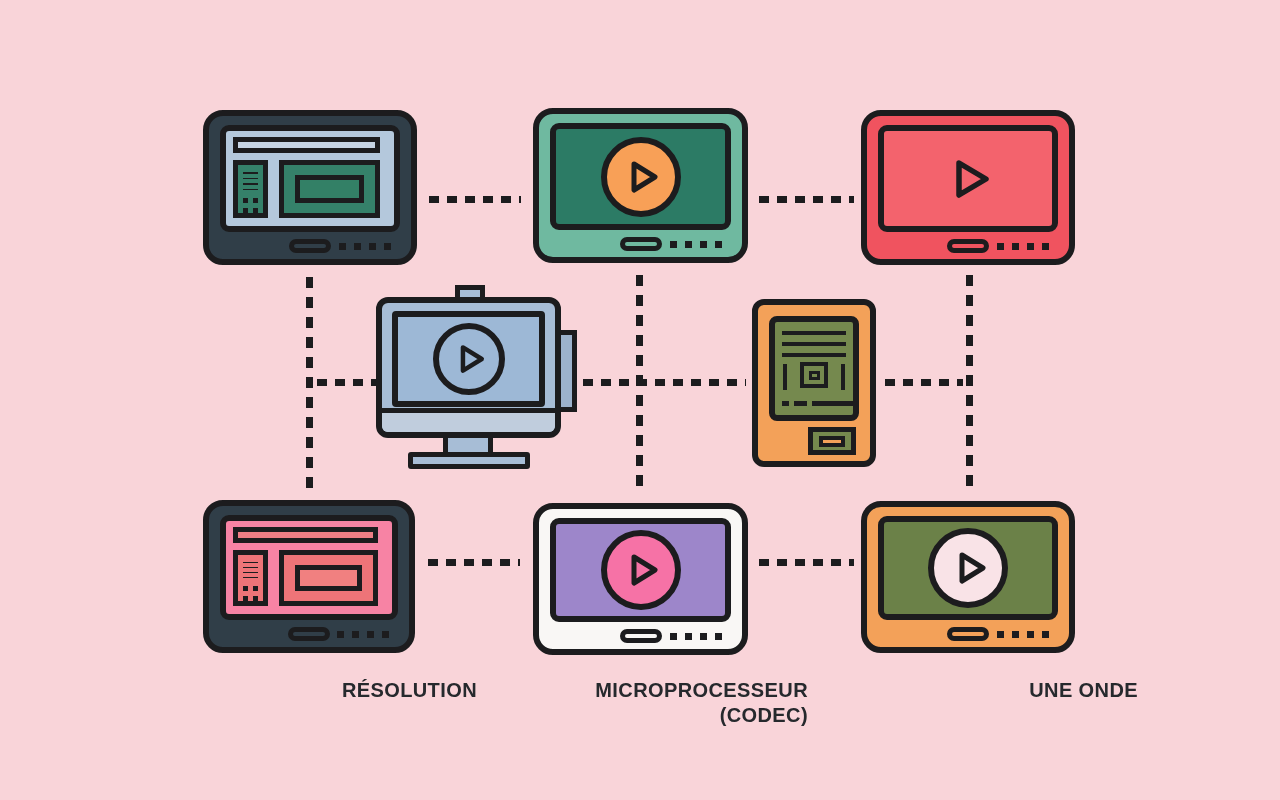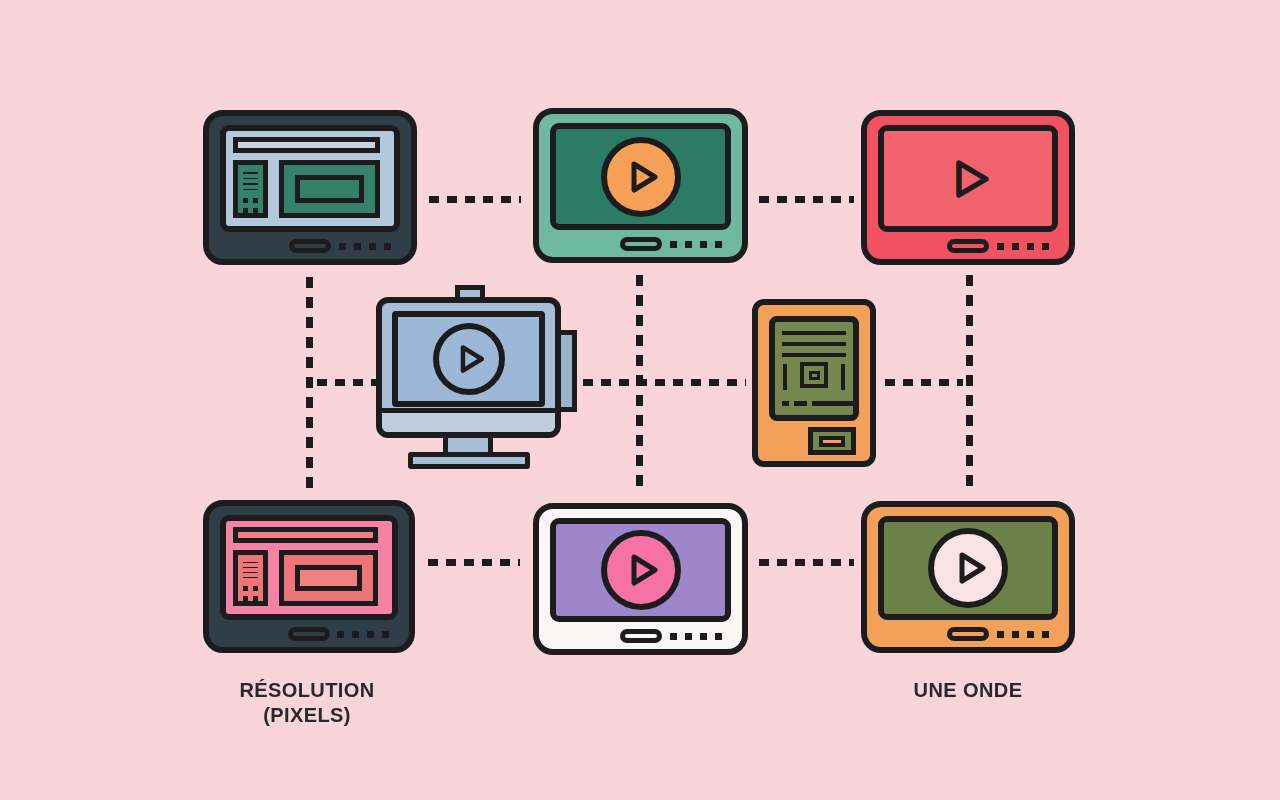--- a/index.html
+++ b/index.html
@@ -75,21 +75,21 @@
   .k-ln{position:absolute;left:7px;right:7px;height:4px;background:var(--ink);}
   .k-tick{position:absolute;top:42px;width:4px;height:26px;background:var(--ink);}
   .k-sq{position:absolute;box-sizing:border-box;left:50%;transform:translateX(-50%);top:40px;
     width:28px;height:26px;border:4px solid var(--ink);display:flex;align-items:center;justify-content:center;}
   .k-sq i{display:block;box-sizing:border-box;width:11px;height:9px;border:3px solid var(--ink);}
   .k-dash{position:absolute;bottom:9px;height:5px;background:var(--ink);}
   .k-btn{position:absolute;box-sizing:border-box;left:50px;top:122px;width:48px;height:28px;
     border:5px solid var(--ink);background:#75894e;display:flex;align-items:center;justify-content:center;}
   .k-btn i{display:block;box-sizing:border-box;width:26px;height:11px;border:4px solid var(--ink);background:#f3a159;}
   
-  .label{position:absolute;width:340px;text-align:center;color:#26292d;
+  .label{position:absolute;width:340px;text-align:right;color:#26292d;
     font-size:20px;font-weight:bold;line-height:25px;letter-spacing:0.4px;}
 </style>
 </head>
 <body>
 
 <div class="canvas">
 
   <div class="dash-h" style="left:429px;top:196px;width:92px"></div>
   <div class="dash-h" style="left:759px;top:196px;width:95px"></div>
   <div class="dash-v" style="left:306px;top:277px;height:216px"></div>
@@ -258,19 +258,22 @@
     <div class="dots">
         <i></i>
         <i></i>
         <i></i>
         <i></i>
       </div>
   </div>
 
   <div class="label" style="left:137px;top:678px">
     <div>RÉSOLUTION</div>
-    <div>(PIXELS)</div>
+  </div>
+  <div class="label" style="left:468px;top:678px">
+    <div>MICROPROCESSEUR</div>
+    <div>(CODEC)</div>
   </div>
   <div class="label" style="left:798px;top:678px">
     <div>UNE ONDE</div>
   </div>
 
 </div>
 
 </body></html>

